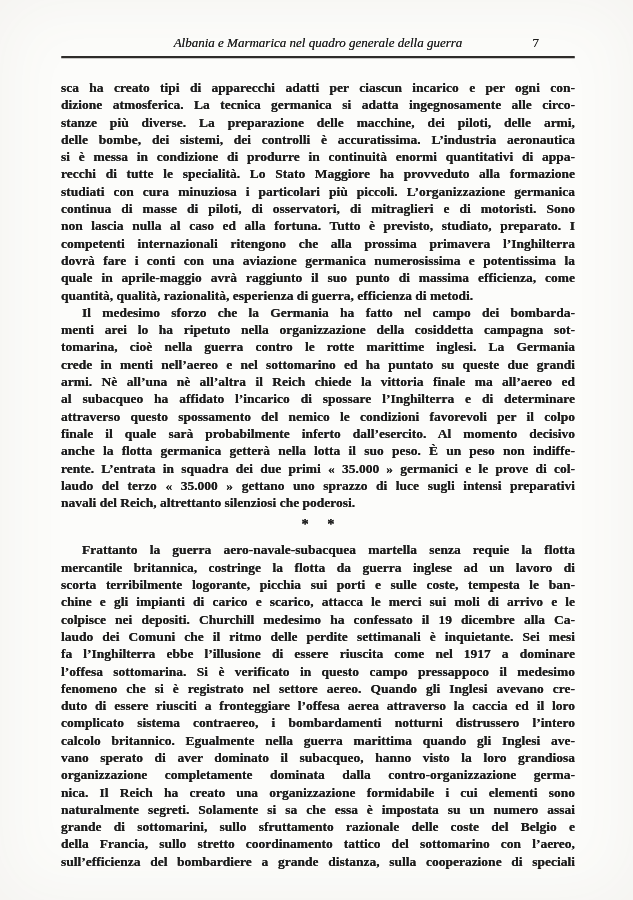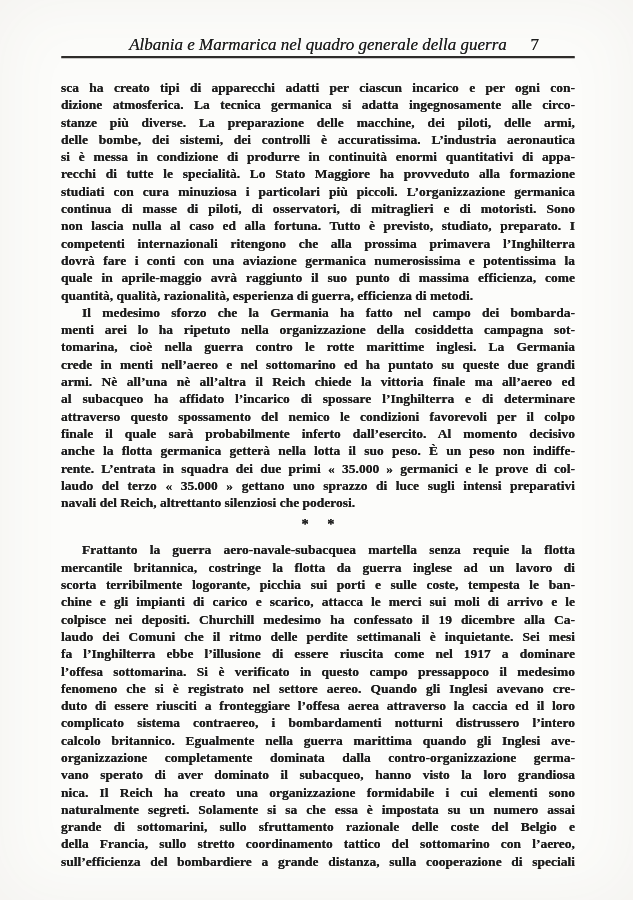--- a/index.html
+++ b/index.html
@@ -18,21 +18,21 @@
     position: absolute;
     left: 61px;
     top: 0;
     width: 514px;
   }
   .running-head {
     position: relative;
     margin-top: 35px;
     height: 17px;
     text-align: center;
-    font-size: 17px;
+    font-size: 13px;
     font-style: italic;
     text-shadow: 0 0 0.4px rgba(20,20,20,0.85);
   }
   .page-num {
     position: absolute;
     right: 36px;
     top: 0;
     font-style: normal;
   }
   .head-rule {
@@ -113,22 +113,22 @@
           <div class="line">scorta terribilmente logorante, picchia sui porti e sulle coste, tempesta le ban-</div>
           <div class="line">chine e gli impianti di carico e scarico, attacca le merci sui moli di arrivo e le</div>
           <div class="line">colpisce nei depositi. Churchill medesimo ha confessato il 19 dicembre alla Ca-</div>
           <div class="line">laudo dei Comuni che il ritmo delle perdite settimanali è inquietante. Sei mesi</div>
           <div class="line">fa l’Inghilterra ebbe l’illusione di essere riuscita come nel 1917 a dominare</div>
           <div class="line">l’offesa sottomarina. Si è verificato in questo campo pressappoco il medesimo</div>
           <div class="line">fenomeno che si è registrato nel settore aereo. Quando gli Inglesi avevano cre-</div>
           <div class="line">duto di essere riusciti a fronteggiare l’offesa aerea attraverso la caccia ed il loro</div>
           <div class="line">complicato sistema contraereo, i bombardamenti notturni distrussero l’intero</div>
           <div class="line">calcolo britannico. Egualmente nella guerra marittima quando gli Inglesi ave-</div>
+          <div class="line">vano sperato di aver dominato il subacqueo, hanno visto la loro grandiosa</div>
           <div class="line">organizzazione completamente dominata dalla contro-organizzazione germa-</div>
-          <div class="line">vano sperato di aver dominato il subacqueo, hanno visto la loro grandiosa</div>
           <div class="line">nica. Il Reich ha creato una organizzazione formidabile i cui elementi sono</div>
           <div class="line">naturalmente segreti. Solamente si sa che essa è impostata su un numero assai</div>
           <div class="line">grande di sottomarini, sullo sfruttamento razionale delle coste del Belgio e</div>
           <div class="line">della Francia, sullo stretto coordinamento tattico del sottomarino con l’aereo,</div>
           <div class="line">sull’efficienza del bombardiere a grande distanza, sulla cooperazione di speciali</div>
         </div>
       </div>
   </div>
 </div>
 

